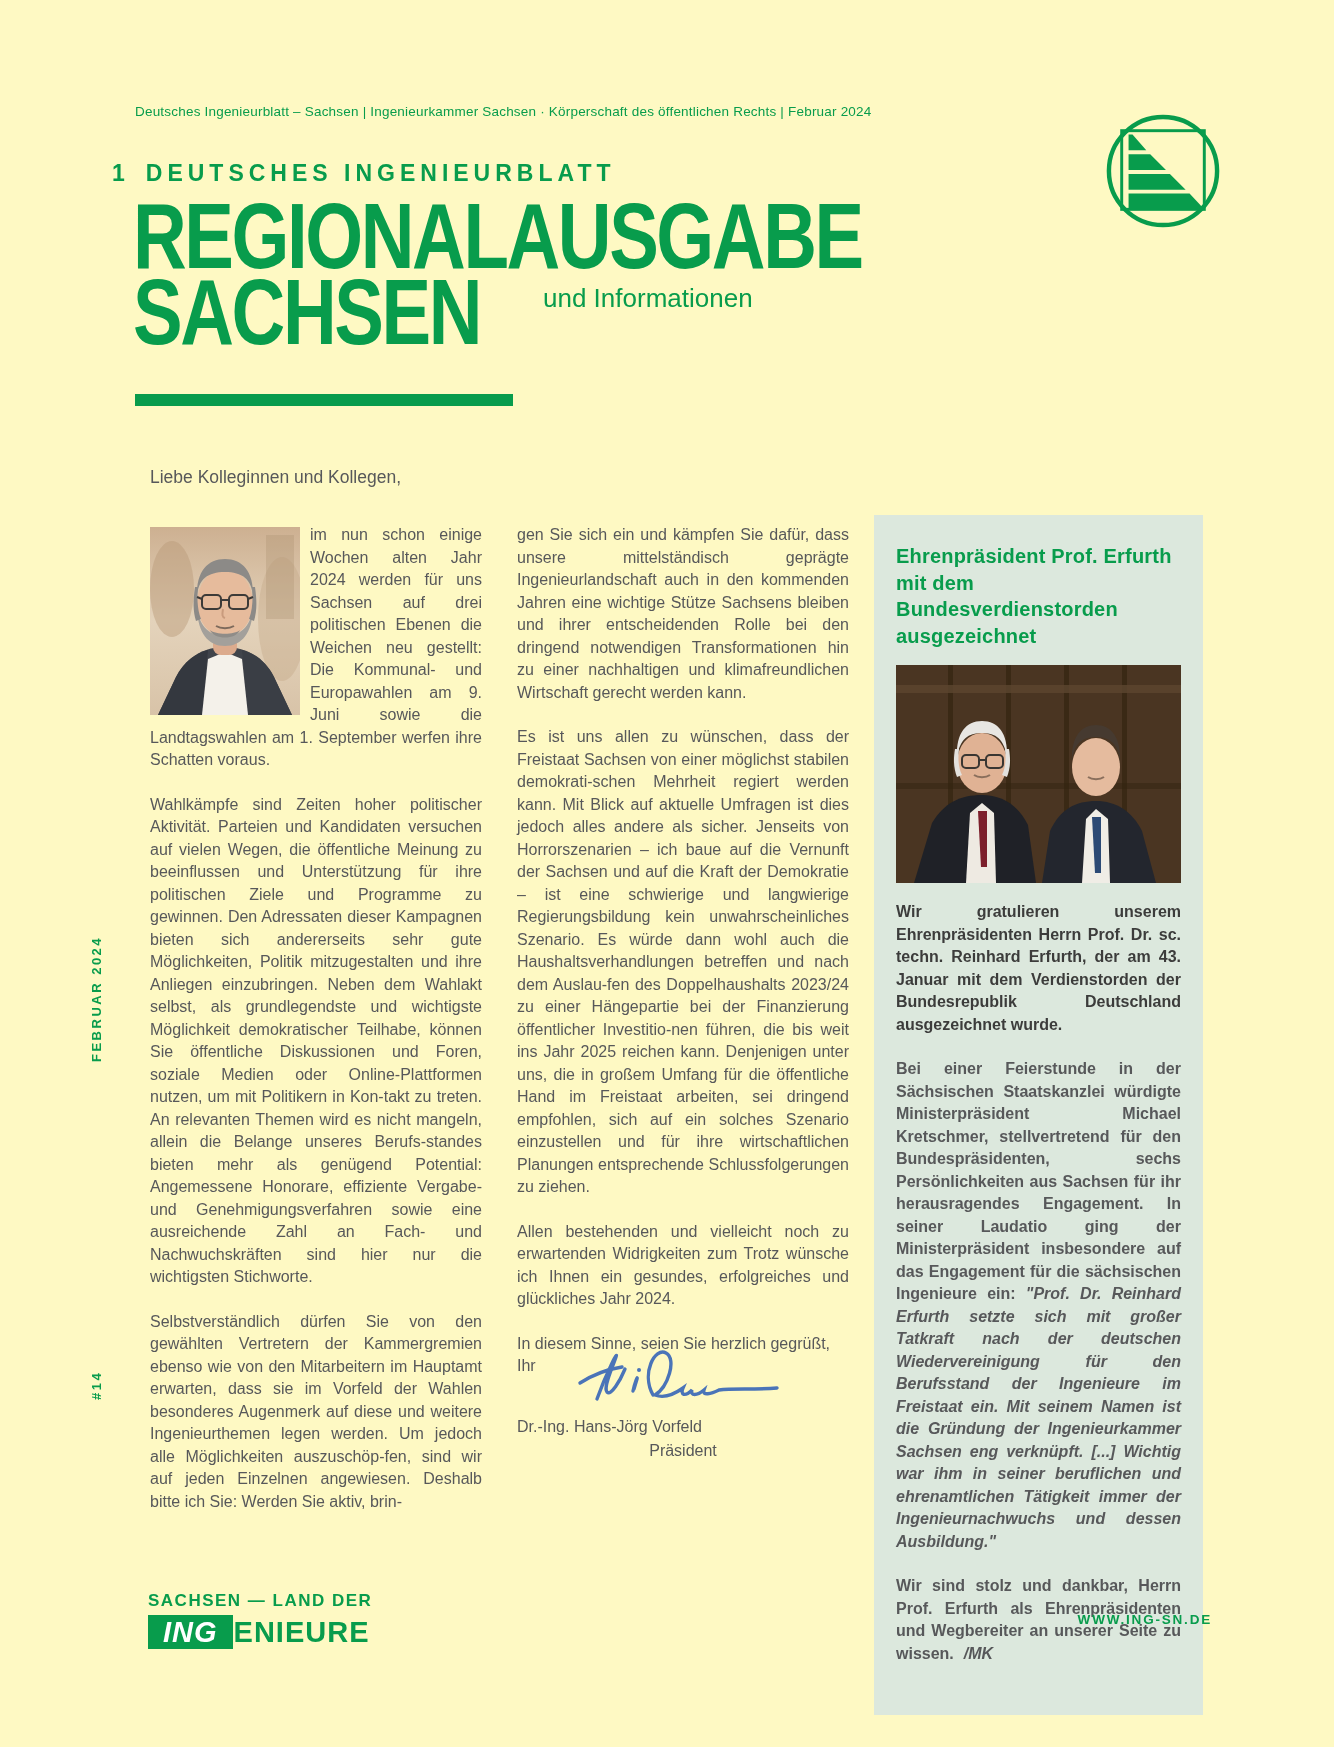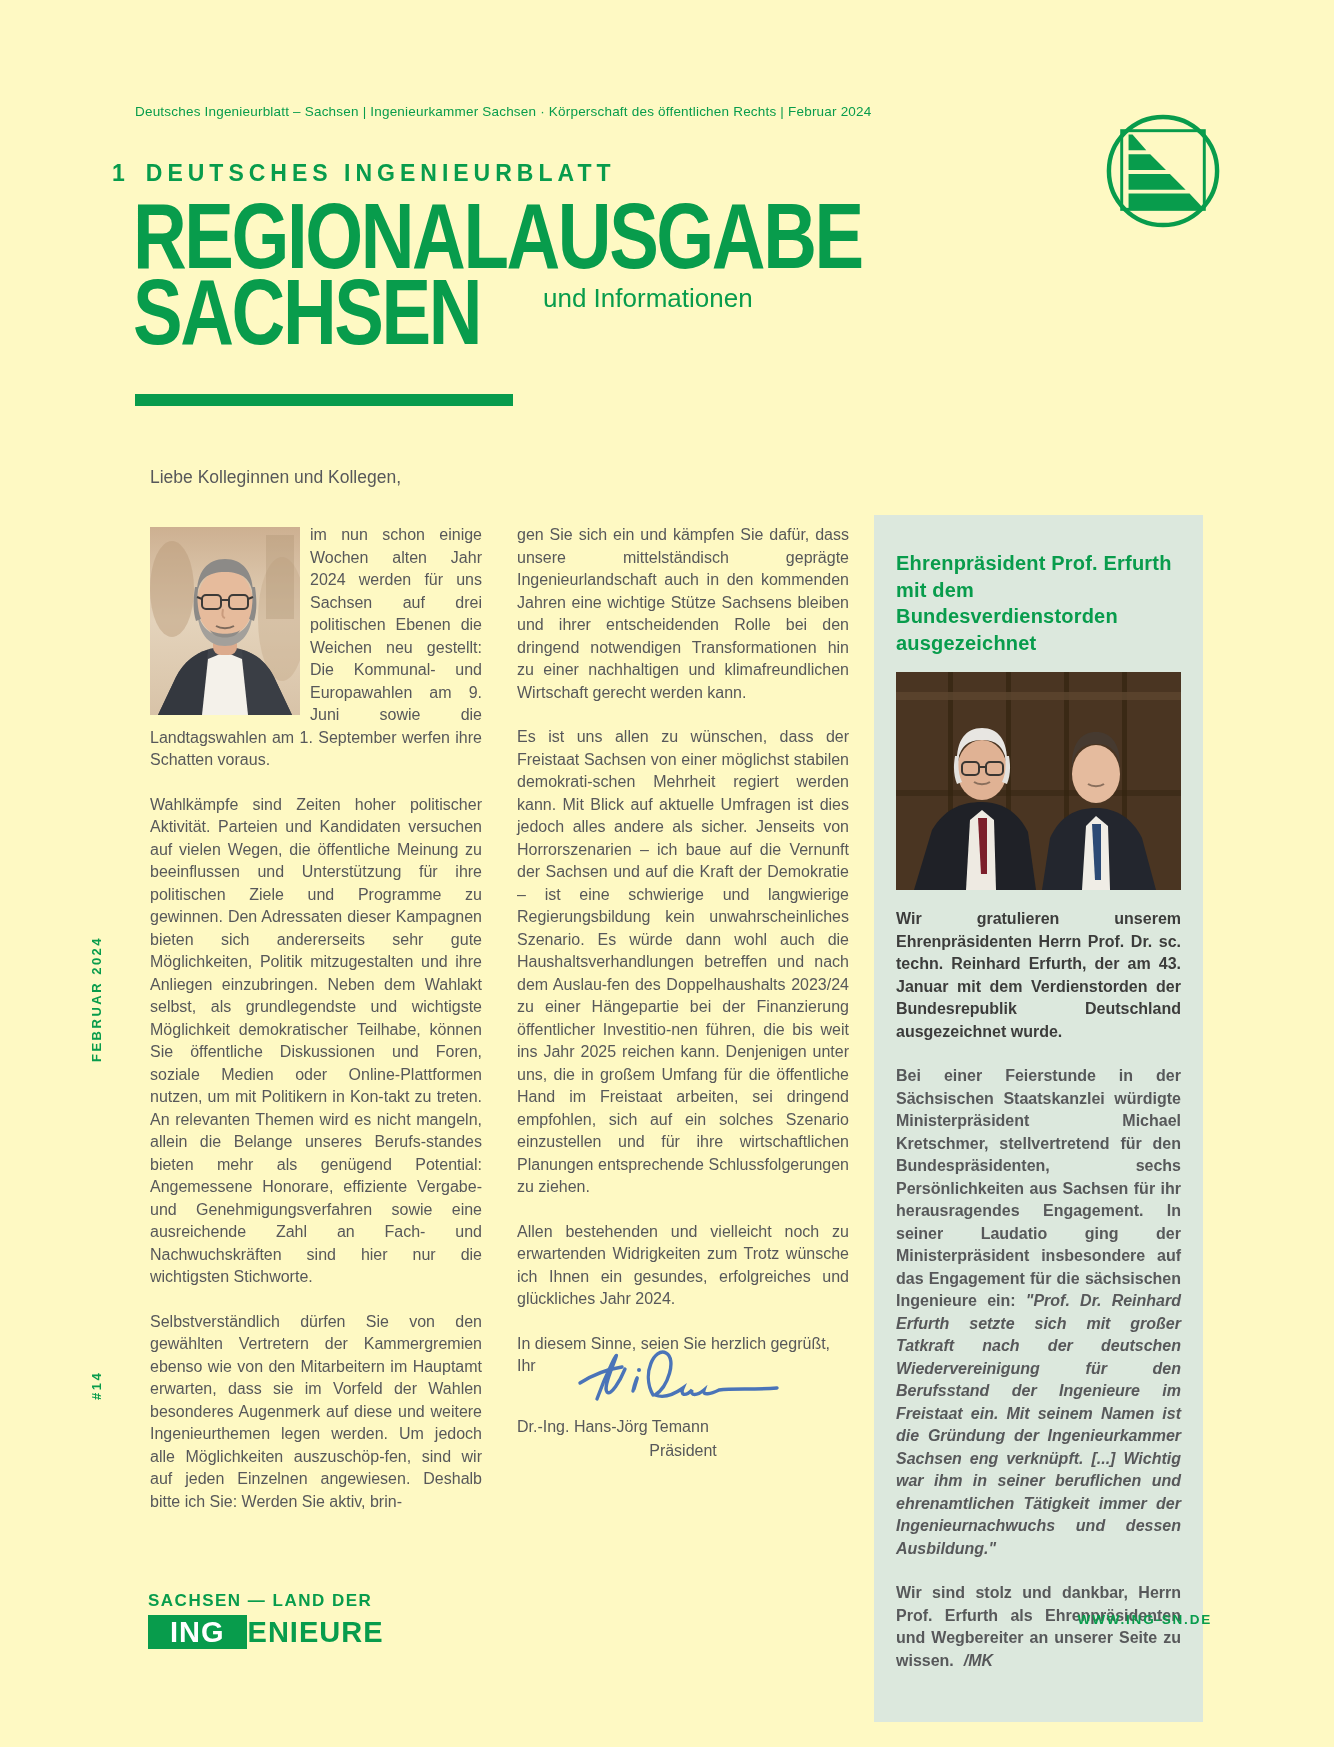--- a/index.html
+++ b/index.html
@@ -53,36 +53,36 @@
   .col1{left:150px;}
   .col2{left:517px;}
   .portrait{float:left;width:150px;height:188px;margin:3px 10px 4px 0;}
   .closing-wrap{position:relative;}
   .closing-wrap p{margin:0;}
   .signature{position:absolute;left:50px;top:4px;width:238px;height:80px;pointer-events:none;}
   .signer-name{margin:38px 0 0 0 !important;text-align:left;}
   .signer-title{margin:2px 0 0 0 !important;text-align:center;}
   .sidebar{
     position:absolute;left:874px;top:515px;width:329px;min-height:1050px;
-    background:var(--boxbg);padding:35px 22px 28px;
+    background:var(--boxbg);padding:28px 22px 28px;
     font-size:16px;line-height:22.5px;color:var(--body);
   }
   .sidebar h2{
     margin:0 0 16px;font-size:20px;line-height:26.5px;color:var(--green);
     font-weight:bold;letter-spacing:.2px;
   }
   .groupphoto{display:block;width:285px;height:218px;margin:0 0 18px;}
   .sidebar p{margin:0 0 22px;text-align:justify;font-weight:bold;}
   .sidebar .lead{font-weight:bold;color:var(--lead);}
   .sidebar em{font-style:italic;}
   .byline{font-style:italic;padding-left:10px;}
   .brand{position:absolute;left:148px;top:1591px;color:var(--green);}
   .brand-top{font-size:17px;font-weight:bold;letter-spacing:1.5px;margin-bottom:4px;}
   .brand-bottom{display:flex;align-items:stretch;font-size:29px;font-weight:bold;letter-spacing:1px;line-height:34px;}
-  .brand-ing{background:var(--green);color:#fff;padding:0 22px;margin-right:1px;}
+  .brand-ing{background:var(--green);color:#fff;padding:0 15px;margin-right:1px;font-style:italic;}
   .website{
     position:absolute;right:122px;top:1612px;color:var(--green);
     font-size:13.5px;font-weight:bold;letter-spacing:1.8px;
   }
 </style>
 </head>
 <body>
 
 <div class="page">
 
@@ -165,21 +165,21 @@
       <svg class="signature" viewBox="0 0 238 80">
         <g fill="none" stroke="#4a74b8" stroke-width="3.4" stroke-linecap="round">
           <path d="M30,62 C40,34 52,12 49,20 C45,32 36,50 40,55 C44,59 53,44 58,32"></path>
           <path d="M13,46 C27,37 42,32 55,30"></path>
           <path d="M66,54 C68,45 71,38 70,42 L67,52"></path>
           <path d="M86,58 C74,36 88,10 99,16 C110,22 101,50 88,58 C98,62 109,56 116,51 C113,58 118,60 125,53 C123,59 130,59 137,53 C135,59 144,57 152,53 C166,51 186,53 210,51"></path>
         </g>
         <circle cx="72" cy="33" r="2" fill="#4a74b8"></circle>
       </svg>
     </div>
-    <p class="signer-name">Dr.-Ing. Hans-Jörg Temann</p>
+    <p class="signer-name">Dr.-Ing. Hans-Jörg Vorfeld</p>
     <p class="signer-title">Präsident</p>
   </div>
 
   <aside class="sidebar">
     <h2>Ehrenpräsident Prof. Erfurth mit dem Bundesverdienstorden ausgezeichnet</h2>
     <svg class="groupphoto" viewBox="0 0 285 218" preserveAspectRatio="none">
       <rect width="285" height="218" fill="#4a3522"></rect>
       <g fill="#3a2915">
         <rect x="52" y="0" width="5" height="218"></rect>
         <rect x="110" y="0" width="5" height="218"></rect>

